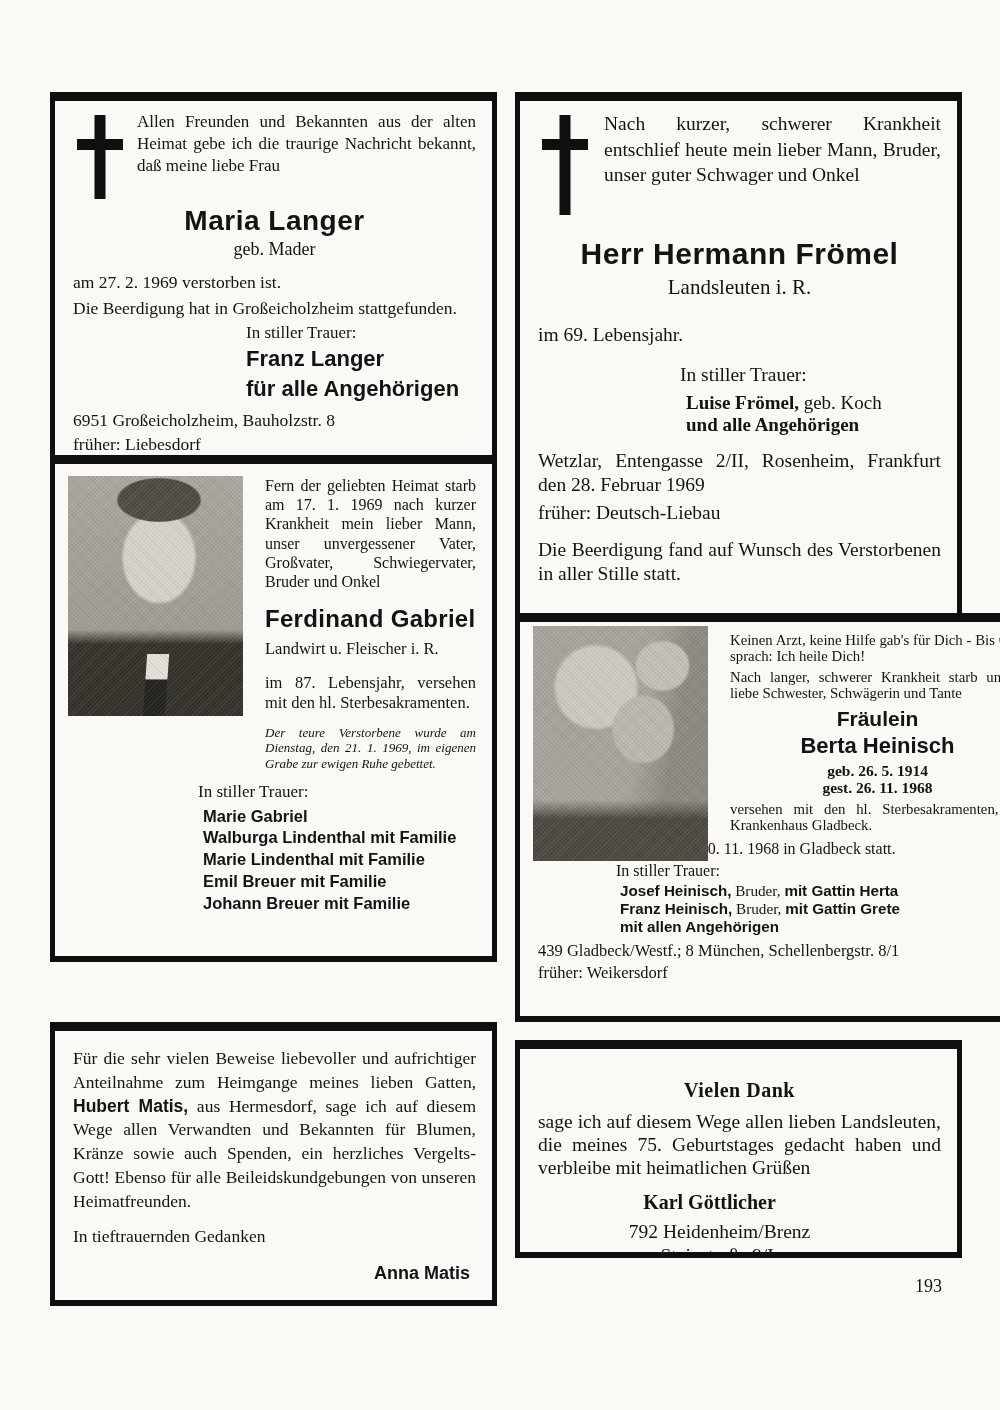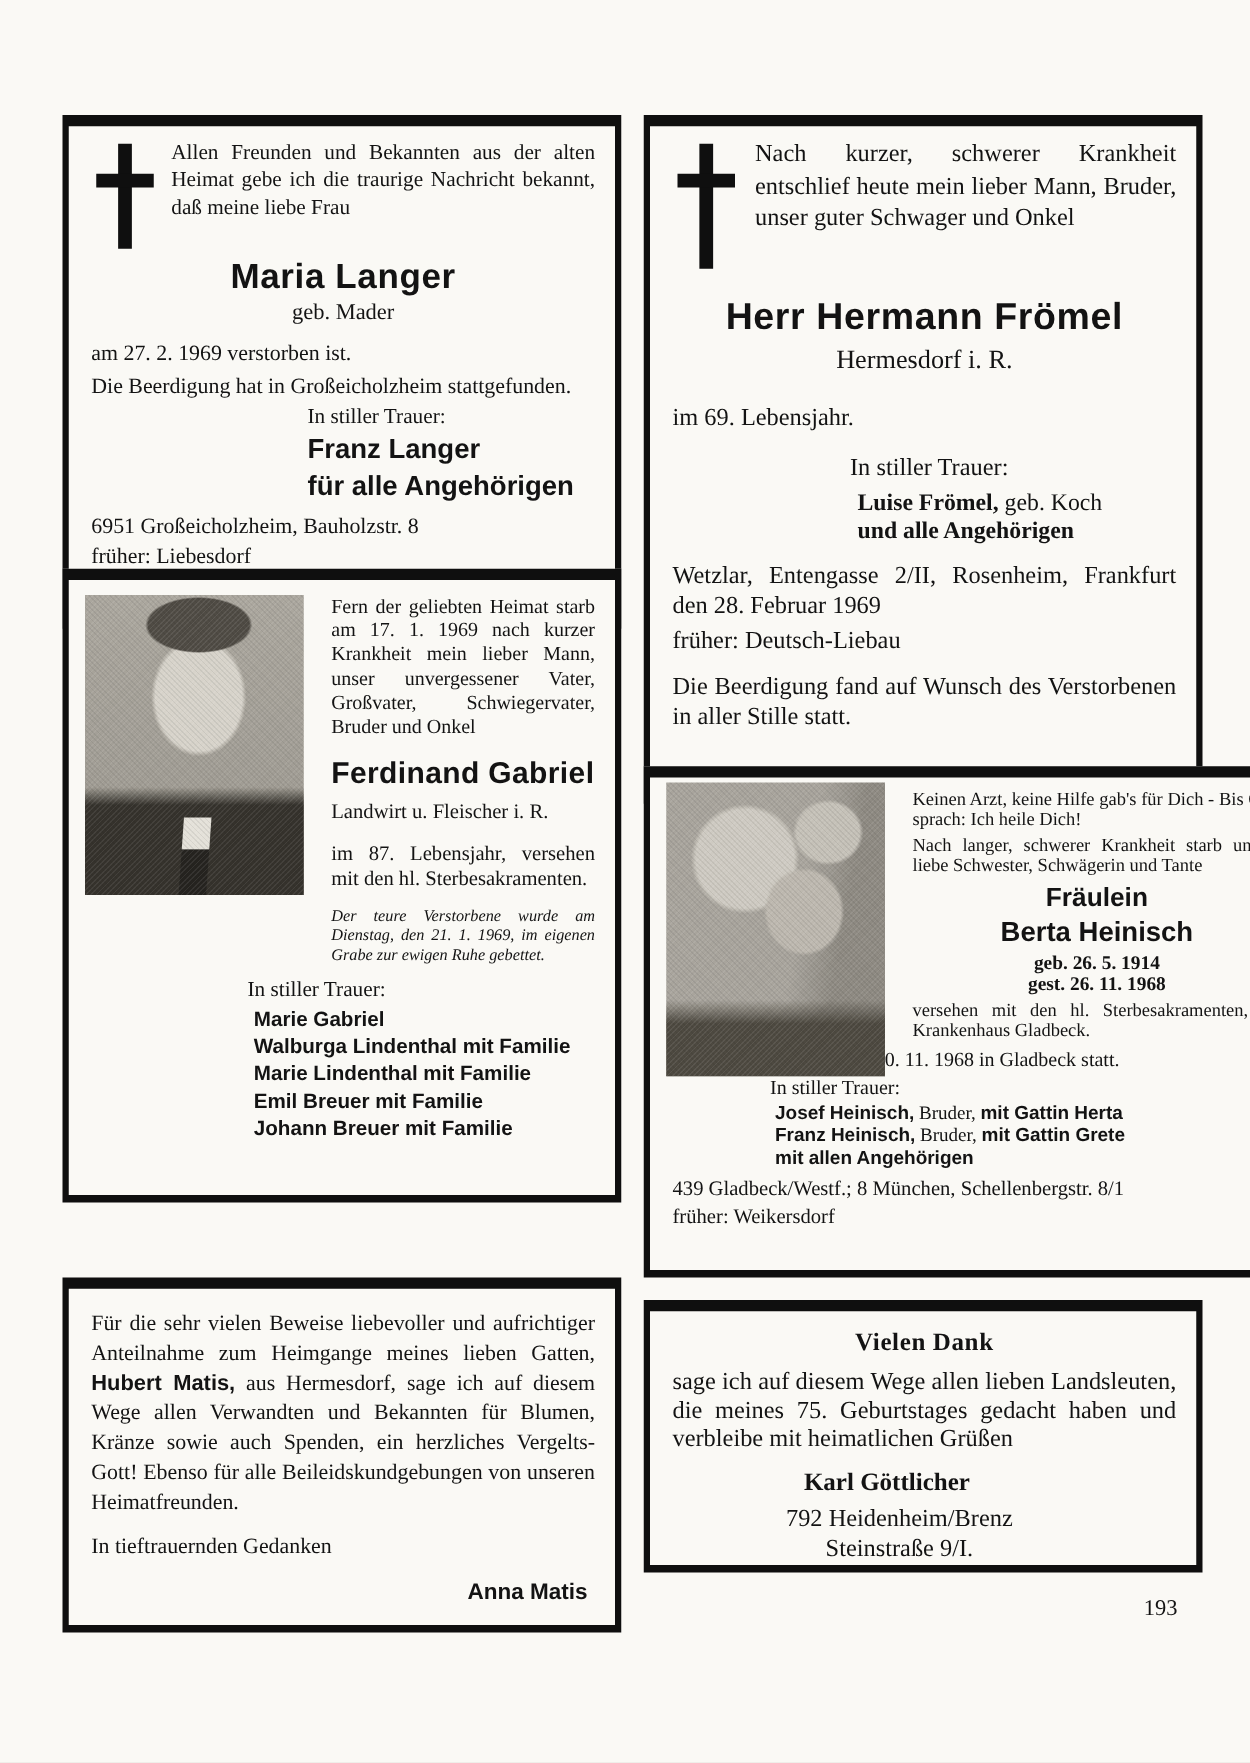--- a/index.html
+++ b/index.html
@@ -100,21 +100,21 @@
   #box-heinisch .former{font-size:16.5px;margin-top:2px;}
 
   
   #box-matis{padding-top:16px;}
   #box-matis .body{font-size:17.5px;line-height:1.36;text-align:justify;}
   #box-matis .closing{font-size:17.5px;margin-top:12px;}
   #box-matis .sig{font-size:18px;text-align:right;margin:16px 6px 0 0;}
   #box-matis .addr{font-size:17.5px;margin-top:22px;}
 
   
-  #box-dank{padding-top:14px;}
+  #box-dank{padding-top:30px;}
   #box-dank .heading{font-size:20px;text-align:center;letter-spacing:.5px;}
   #box-dank .body{font-size:19.5px;line-height:1.18;text-align:justify;margin-top:8px;}
   #box-dank .sig{font-size:20px;margin:12px 60px 0 0;text-align:center;}
   #box-dank .addr{font-size:19.5px;line-height:1.22;margin:6px 40px 0 0;text-align:center;}
 
   .page-number{position:absolute;right:58px;top:1276px;font-size:18px;}
 </style>
 </head>
 <body>
 
@@ -135,21 +135,21 @@
     <p class="addr">6951 Großeicholzheim, Bauholzstr. 8</p>
     <p class="former">früher: Liebesdorf</p>
   </div>
 
   <div class="notice" id="box-froemel">
     <div class="head-row">
       <div class="cross"></div>
       <p class="intro">Nach kurzer, schwerer Krankheit entschlief heute mein lieber Mann, Bruder, unser guter Schwager und Onkel</p>
     </div>
     <p class="name bsans">Herr Hermann Frömel</p>
-    <p class="sub">Hermesdorf i. R.</p>
+    <p class="sub">Landsleuten i. R.</p>
     <p class="age">im 69. Lebensjahr.</p>
     <div class="mourn">In stiller Trauer:</div>
     <p class="mname"><span class="bser">Luise Frömel,</span><span> geb. Koch</span><br><span class="bser">und alle Angehörigen</span></p>
     <p class="addr">Wetzlar, Entengasse 2/II, Rosenheim, Frankfurt den 28. Februar 1969</p>
     <p class="former">früher: Deutsch-Liebau</p>
     <p class="burial">Die Beerdigung fand auf Wunsch des Verstorbenen in aller Stille statt.</p>
   </div>
 
   <div class="notice" id="box-gabriel">
     <div class="photo" id="gabriel-photo"></div>

